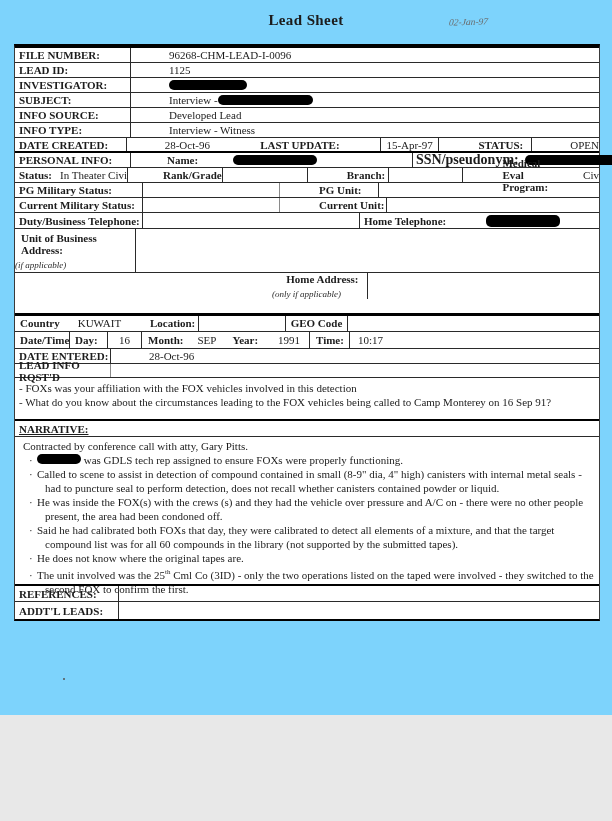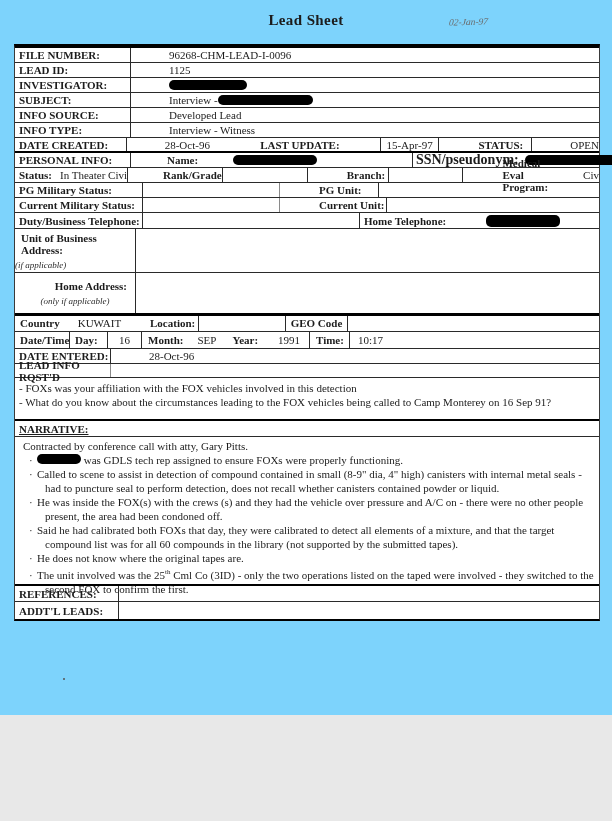--- a/index.html
+++ b/index.html
@@ -8,21 +8,21 @@
   .doc-title{position:absolute;top:12px;left:0;width:612px;text-align:center;
              font-weight:bold;font-size:15px;letter-spacing:.4px;}
   .date-stamp{position:absolute;top:17px;left:449px;font-style:italic;font-size:9.5px;
               color:#6a6a6a;transform:rotate(-1.5deg) skewX(-6deg);}
   .form{position:absolute;left:14px;top:44px;width:586px;box-sizing:border-box;
         border-top:4px solid #000;border-left:1px solid #3a3a3a;border-right:1px solid #3a3a3a;
         border-bottom:2px solid #000;background:#fff;}
   .row{display:flex;align-items:center;border-bottom:1px solid #2a2a2a;box-sizing:border-box;
        height:15px;position:relative;gap:33px;}
   .row.bb2{border-bottom:2.5px solid #000;}
-  .row.bb3{border-bottom:3.5px solid #000;}
+  .row.bb3{border-bottom:3.5px solid #000;flex-direction:column;}
   .cell{box-sizing:border-box;height:100%;display:flex;align-items:center;}
   .br{border-right:1px solid #2a2a2a;}
   .brf{border-right:1px solid #8a8a8a;}
   .bl{border-left:1px solid #2a2a2a;}
   .lbl{font-weight:bold;}
   .pl4{padding-left:4px;} .pl6{padding-left:6px;}
   .val{padding-left:5px;white-space:nowrap;}
   .redact{display:inline-block;background:#000;border-radius:5px;height:10px;flex:none;}
   .note{font-style:italic;font-size:9px;color:#2a2a2a;}
   .stack{display:flex;flex-direction:column;justify-content:center;height:100%;box-sizing:border-box;}

